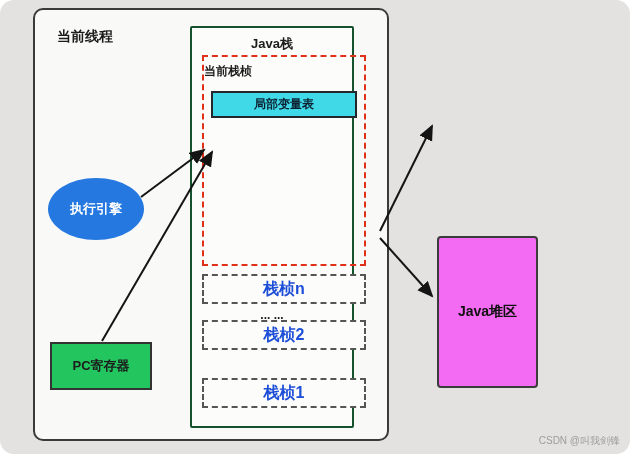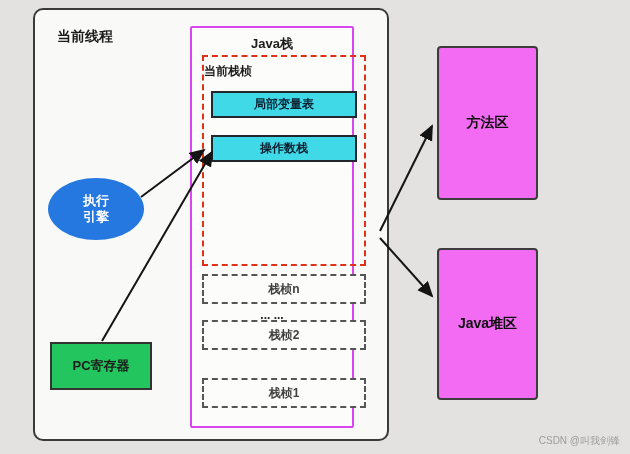--- a/index.html
+++ b/index.html
@@ -3,40 +3,41 @@
 <meta charset="utf-8">
 <style>
   html, body { margin: 0; padding: 0; background: #ffffff; }
   body { font-family: "Liberation Sans", sans-serif; }
   .canvas {
     position: relative;
     width: 630px;
     height: 454px;
     background: #e3e2e0;
     overflow: hidden;
+    border-radius: 14px;
   }
   .abs { position: absolute; box-sizing: border-box; }
 
   
   .thread-box {
     left: 33px; top: 8px; width: 356px; height: 433px;
     background: #f9f9f7;
     border: 2px solid #3a3a3a;
     border-radius: 10px;
   }
   .thread-label {
     position: absolute; left: 22px; top: 18px;
     font-weight: bold; font-size: 14px; color: #1c1c1c;
   }
 
   
   .stack-box {
     left: 190px; top: 26px; width: 164px; height: 402px;
     background: #fcfcfa;
-    border: 2px solid #d946ef;
+    border: 2px solid #14532d;
     border-radius: 2px;
   }
   .stack-title {
     position: absolute; top: 7px; left: 0; width: 100%;
     text-align: center; font-weight: bold; font-size: 13px; color: #1c1c1c;
   }
 
   
   .current-frame {
     position: absolute; left: 10px; top: 27px; width: 164px; height: 211px;
@@ -59,37 +60,37 @@
   .cyan-item.i1 { top: 78px; }
   .cyan-item.i2 { top: 122px; }
   .cyan-item.i3 { top: 166px; }
 
   
   .dashed-frame {
     position: absolute; left: 10px; width: 164px; height: 30px;
     border: 2px dashed #555555;
     background: #fcfcfa;
     display: flex; align-items: center; justify-content: center;
-    font-weight: bold; font-size: 12px; color: #404040;
+    font-weight: bold; font-size: 16px; color: #1d4ed8;
     box-sizing: border-box;
   }
   .dashed-frame.fn { top: 246px; }
   .dashed-frame.f2 { top: 292px; }
   .dashed-frame.f1 { top: 350px; }
   .dots-row {
     position: absolute; top: 280px; left: 0; width: 100%;
     text-align: center; font-weight: bold; font-size: 12px; color: #1c1c1c;
   }
 
   
   .engine {
     left: 48px; top: 178px; width: 96px; height: 62px;
     background: #2478e0;
     border-radius: 50%;
-    display: flex; flex-direction: column;
+    display: flex; flex-direction: row;
     align-items: center; justify-content: center;
     color: #ffffff; font-weight: bold; font-size: 13px; line-height: 1.25;
   }
 
   
   .pc-reg {
     left: 50px; top: 342px; width: 102px; height: 48px;
     background: #22c55e;
     border: 2px solid #333333;
     display: flex; align-items: center; justify-content: center;
@@ -98,21 +99,21 @@
 
   
   .magenta {
     background: #f26bf2;
     border: 2px solid #3c3c3c;
     border-radius: 4px;
     display: flex; align-items: center; justify-content: center;
     font-weight: bold; font-size: 14px; color: #101010;
   }
   .method-area { left: 437px; top: 46px; width: 101px; height: 154px; }
-  .heap-area   { left: 437px; top: 236px; width: 101px; height: 152px; margin-top: 12px; }
+  .heap-area   { left: 437px; top: 236px; width: 101px; height: 152px; }
 
   
   svg.arrows {
     position: absolute; left: 0; top: 0; width: 630px; height: 454px;
     pointer-events: none;
   }
   svg.arrows line { stroke: #141414; stroke-width: 2; }
 
   .watermark {
     position: absolute; right: 10px; bottom: 6px;
@@ -127,37 +128,35 @@
   <div class="abs thread-box">
     <div class="thread-label">当前线程</div>
   </div>
 
   <div class="abs stack-box">
     <div class="stack-title">Java栈</div>
 
     <div class="current-frame">
       <div class="cf-title">当前栈桢</div>
       <div class="cyan-item i0">局部变量表</div>
-      <div class="cyan-item i1">操作数栈</div>
     </div>
 
     <div class="dashed-frame fn">栈桢n</div>
     <div class="dots-row">... ...</div>
     <div class="dashed-frame f2">栈桢2</div>
     <div class="dashed-frame f1">栈桢1</div>
   </div>
 
   <div class="abs engine">
     <span>执行</span>
     <span>引擎</span>
   </div>
 
   <div class="abs pc-reg">PC寄存器</div>
 
-  <div class="abs magenta method-area">方法区</div>
 
   <div class="abs magenta heap-area">Java堆区</div>
 
   <svg class="arrows" viewBox="0 0 630 454" xmlns="http://www.w3.org/2000/svg">
     <defs>
       <marker id="ah" markerWidth="9" markerHeight="8" refX="7" refY="3.5" orient="auto">
         <path d="M0,0 L8,3.5 L0,7 z" fill="#141414"></path>
       </marker>
     </defs>
     <line x1="141" y1="197" x2="204" y2="150" marker-end="url(#ah)"></line>

